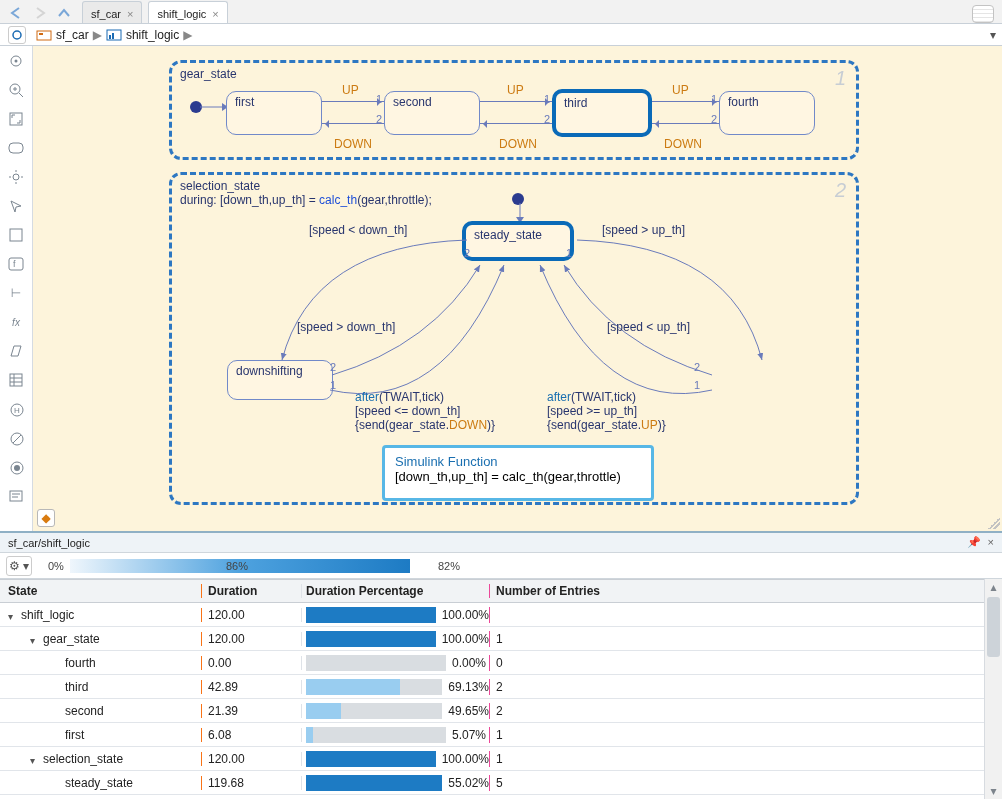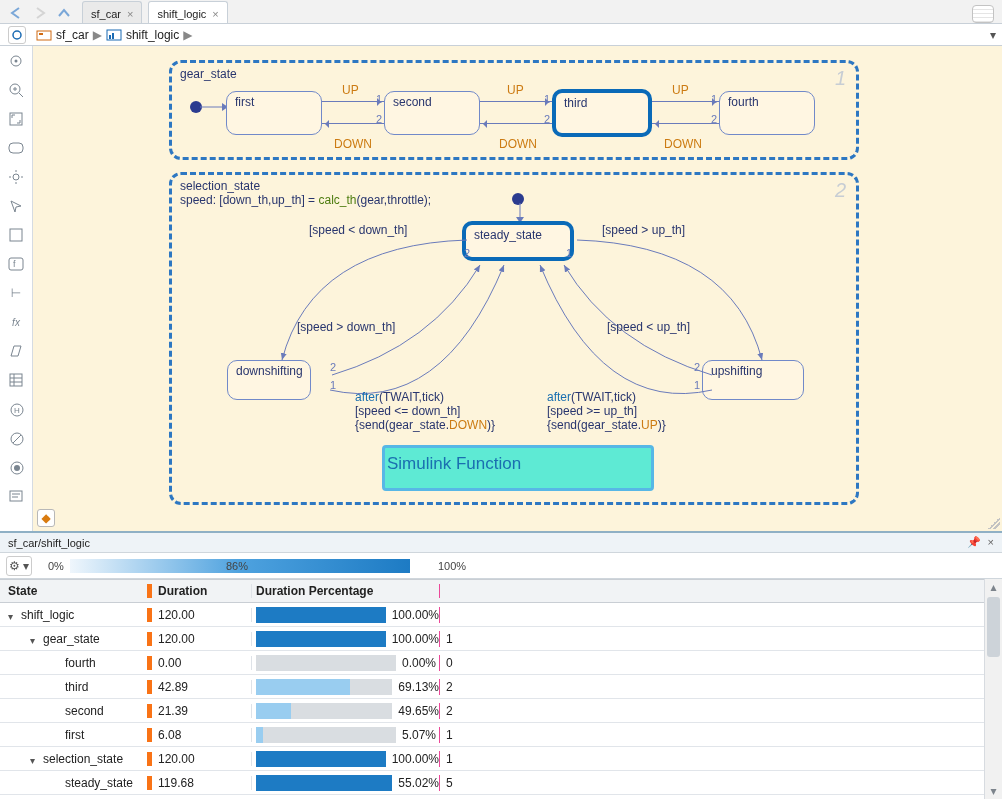--- a/index.html
+++ b/index.html
@@ -38,37 +38,37 @@
 .statebox .lbl{position:absolute;top:3px;left:8px;color:#28356e}
 .defaultdot{position:absolute;width:12px;height:12px;border-radius:50%;background:#2b3b8f}
 
 .arrow{position:absolute;height:0;border-top:1px solid #6a7bbb}
 .arrowR::after{content:"";position:absolute;right:-1px;top:-4px;border:4px solid transparent;border-left-color:#6a7bbb}
 .arrowL::after{content:"";position:absolute;left:-1px;top:-4px;border:4px solid transparent;border-right-color:#6a7bbb}
 .tlabel{position:absolute;font-size:12px;color:#cc7b13}
 .tcond{position:absolute;font-size:12px;color:#28356e}
 .tnum{position:absolute;font-size:11px;color:#6a7bbb}
 
-.funcbox{position:absolute;border:3px solid #57b7e6;border-radius:4px;background:#5eead4;padding:6px 2px;font-size:17px}
+.funcbox{position:absolute;border:3px solid #57b7e6;border-radius:4px;background:#ffffff;padding:6px 10px;font-size:13px}
 .funcbox .ft{color:#1a6fb0}
 
 
 .panel{height:267px;display:flex;flex-direction:column;border-top:1px solid #8fb0c5}
 .panelhdr{height:20px;background:#eef3f7;border-bottom:1px solid #cfd6dc;font-size:11px;padding:3px 8px;display:flex;align-items:center}
 .panelhdr .right{margin-left:auto;display:flex;gap:6px;color:#666}
 .toolbar2{height:26px;border-bottom:1px solid #cfd6dc;display:flex;align-items:center;padding-left:6px;gap:16px}
 .gearbtn{width:26px;height:20px;border:1px solid #ccc;border-radius:3px;display:flex;align-items:center;justify-content:center;font-size:12px;color:#555}
 .legend{display:flex;align-items:center;gap:0;font-size:11px;color:#444}
 .legendbar{width:340px;height:14px;background:linear-gradient(to right,#eff6fc,#4ea2df,#1d7bc4);margin:0 6px}
 
 .grid{flex:1;overflow:hidden;position:relative;display:flex}
 .gridbody{flex:1;overflow-y:auto}
 .gridhead,.row{display:flex;border-bottom:1px solid #e1e5ea;align-items:center;height:24px}
 .gridhead{background:#f1f3f5;font-weight:bold;border-bottom:1px solid #c9ced4;border-top:1px solid #c9ced4}
-.c1{width:152px;padding-left:8px;border-right:5px solid #f97316;display:flex;align-items:center;gap:4px}
+.c1{width:202px;padding-left:8px;border-right:1px solid #f97316;display:flex;align-items:center;gap:4px}
 .c2{width:100px;padding-left:6px;border-right:1px solid #dfe3e8}
 .c3{width:188px;padding-left:4px;border-right:1px solid #ec4899;display:flex;align-items:center;gap:6px}
 .c4{flex:1;padding-left:6px}
 .twist{width:9px;height:9px;display:inline-block;color:#555}
 .twist::before{content:"▸";display:inline-block;font-size:10px;transform:translateY(-1px)}
 .twist.open::before{content:"▾"}
 .bar{height:16px;width:140px;background:#d9dde1;position:relative}
 .bar>span{position:absolute;left:0;top:0;bottom:0;background:#1d7bc4}
 .bar.light>span{background:#99cdf0}
 .scrollcol{width:18px;background:#f1f1f1;border-left:1px solid #d7dbe0;position:relative}
@@ -268,37 +268,34 @@
       <div class="tnum" style="left:372px;top:30px">1</div>
       <div class="tnum" style="left:372px;top:50px">2</div>
       <div class="tnum" style="left:539px;top:30px">1</div>
       <div class="tnum" style="left:539px;top:50px">2</div>
     </div>
 
     <div class="bigstate" style="left:136px;top:126px;width:690px;height:333px">
       <span class="corner">2</span>
       <div style="position:absolute;left:8px;top:4px;font-size:12px;color:#28356e">
         <span>selection_state</span><br>
-        <span>speed: [down_th,up_th] = </span><span style="color:#4d7c0f">calc_th</span><span>(gear,throttle);</span>
+        <span>during: [down_th,up_th] = </span><span style="color:#1d4ed8">calc_th</span><span>(gear,throttle);</span>
       </div>
 
       <div class="defaultdot" style="left:340px;top:18px"></div>
       <svg style="position:absolute;left:344px;top:28px" width="10" height="20">
           <line x1="4" y1="0" x2="4" y2="14" stroke="#6a7bbb"></line>
           <path d="M0 14 L4 20 L8 14" fill="#6a7bbb"></path>
         </svg>
 
       <div class="statebox active" style="left:290px;top:46px;width:112px;height:40px">
           <div class="lbl">steady_state</div>
         </div>
-      <div class="statebox" style="left:55px;top:185px;width:84px;height:40px">
+      <div class="statebox" style="left:55px;top:185px;width:106px;height:40px">
           <div class="lbl">downshifting</div>
-        </div>
-      <div class="statebox" style="left:530px;top:185px;width:102px;height:40px">
-          <div class="lbl">upshifting</div>
         </div>
 
       <svg style="position:absolute;left:60px;top:50px;width:570px;height:230px;pointer-events:none">
         <defs>
             <marker id="ah" markerWidth="8" markerHeight="8" refX="7" refY="3" orient="auto">
               <path d="M0 0 L7 3 L0 6" fill="#6a7bbb"></path>
             </marker>
           </defs>
         <path d="M235 15 Q 80 20 50 135" fill="none" stroke="#6a7bbb" marker-end="url(#ah)"></path>
         <path d="M100 150 Q 200 120 248 40" fill="none" stroke="#6a7bbb" marker-end="url(#ah)"></path>
@@ -325,20 +322,21 @@
         <span style="color:#28356e">{send(gear_state.</span><span style="color:#cc7b13">DOWN</span><span style="color:#28356e">)}</span>
       </div>
       <div style="position:absolute;left:375px;top:215px;font-size:12px">
         <span style="color:#1a6fb0">after</span><span style="color:#28356e">(TWAIT,tick)</span><br>
         <span style="color:#28356e">[speed &gt;= up_th]</span><br>
         <span style="color:#28356e">{send(gear_state.</span><span style="color:#cc7b13">UP</span><span style="color:#28356e">)}</span>
       </div>
 
       <div class="funcbox" style="left:210px;top:270px;width:272px">
         <div class="ft">Simulink Function</div>
+        <div style="color:#000">[down_th,up_th] = calc_th(gear,throttle)</div>
         <div style="height:8px"></div>
       </div>
     </div>
 
     <div class="cornerbtn">◆</div>
     <div class="resizehint"></div>
   </div>
 </div>
 
 <div class="panel">
@@ -348,29 +346,30 @@
       <span>📌</span>
       <span>×</span>
     </div>
   </div>
   <div class="toolbar2">
     <div class="gearbtn">⚙ ▾</div>
     <div class="legend">
       <span>0%</span>
       <div class="legendbar"></div>
       <span style="position:relative;left:-190px">86%</span>
-      <span>100%</span>
+      <span>82%</span>
     </div>
   </div>
   <div class="grid">
     <div class="gridbody">
       <div class="gridhead">
         <div class="c1">State</div>
         <div class="c2">Duration</div>
         <div class="c3">Duration Percentage</div>
+        <div class="c4">Number of Entries</div>
       </div>
       <div id="rows">
           <div class="row">
             <div class="c1" style="padding-left: 8px;">
               <span class="twist open" style="visibility: visible;"></span>
               <span>shift_logic</span>
             </div>
             <div class="c2">120.00</div>
             <div class="c3">
               <div class="bar">

